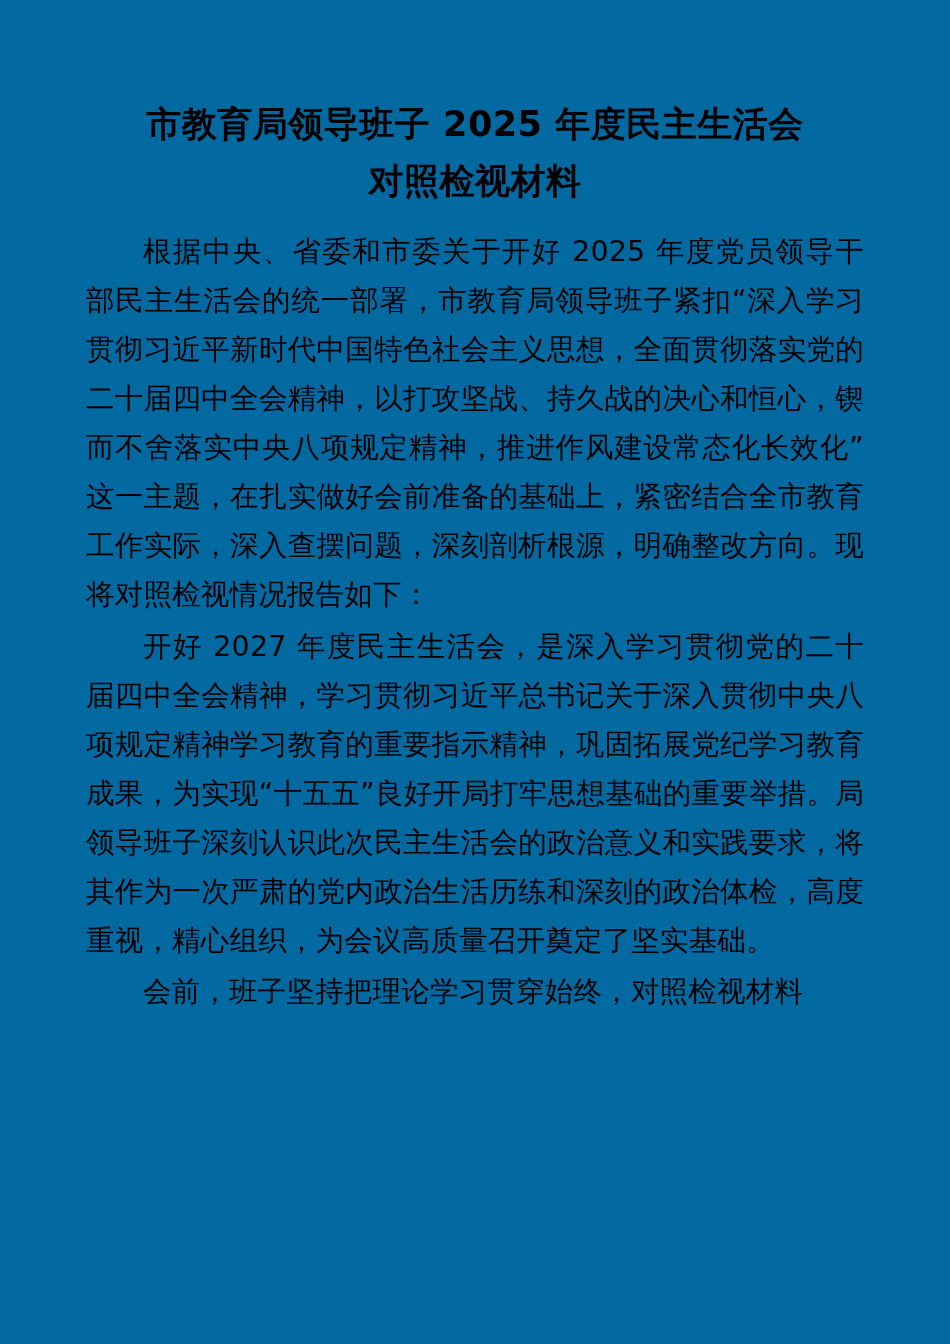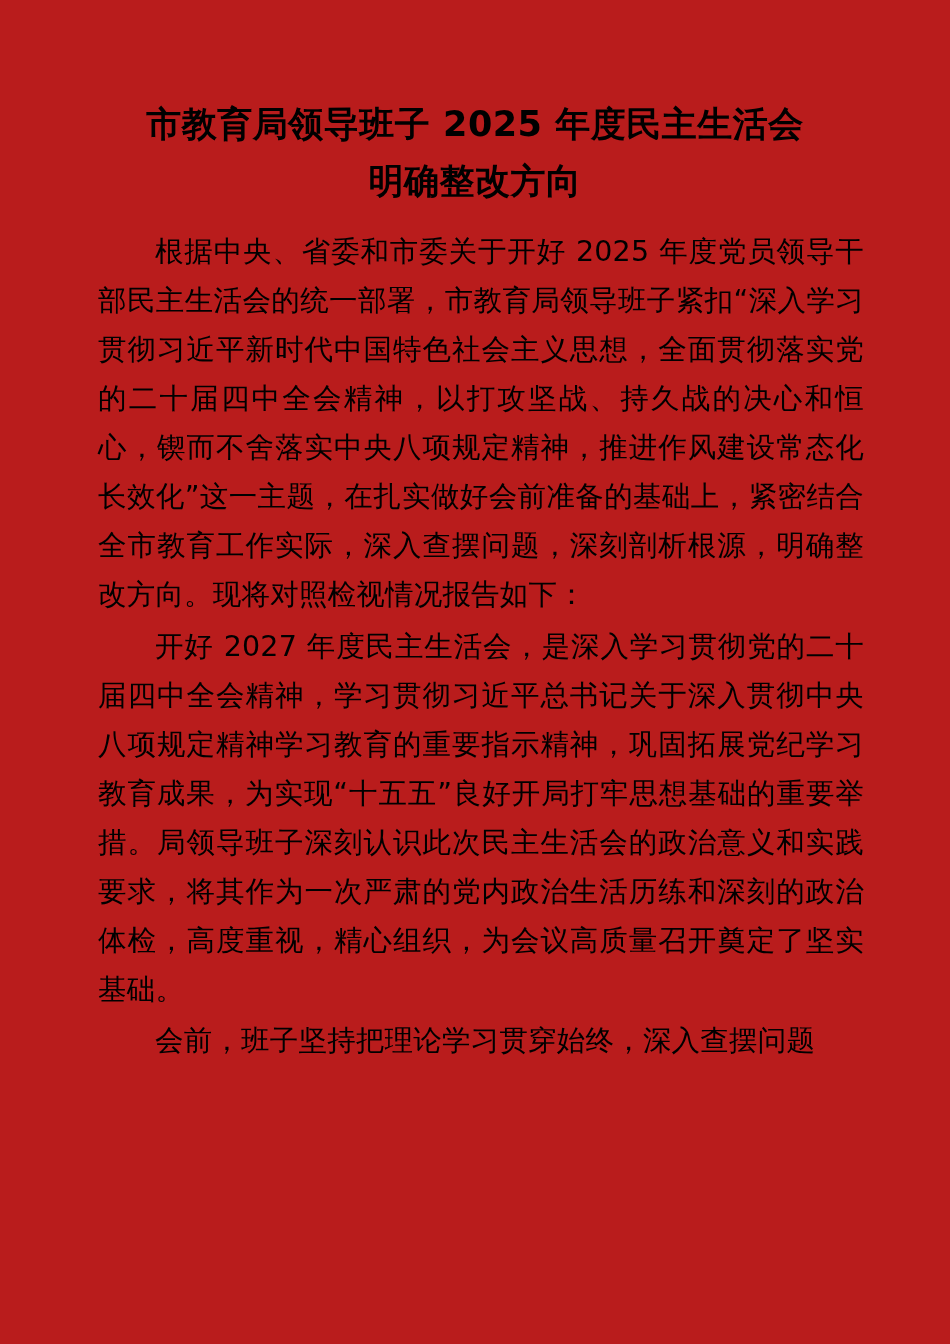--- a/index.html
+++ b/index.html
@@ -5,21 +5,21 @@
 <style>
   html, body {
     margin: 0;
     padding: 0;
     background: #ffffff;
   }
   .page {
     position: relative;
     width: 950px;
     height: 1344px;
-    background: #b91c1c;
+    background: #0369a1;
     margin: 0 auto;
     box-sizing: border-box;
     padding: 96px 86px 40px 86px;
     font-family: "DejaVu Sans", "Liberation Sans", sans-serif;
     color: #000000;
     overflow: hidden;
   }
   .doc-title {
     font-family: "DejaVu Sans", "Liberation Sans", sans-serif;
     font-weight: 700;
@@ -31,39 +31,39 @@
     color: #000;
   }
   .doc-title .title-line {
     display: block;
   }
   .para {
     font-size: 28.5px;
     line-height: 1.72;
     text-align: justify;
     text-justify: inter-ideograph;
-    margin: 0 0 2px 12px;
+    margin: 0 0 2px 0;
     text-indent: 2em;
     letter-spacing: 0.2px;
     color: #000;
   }
   .para.heading {
     text-indent: 2em;
   }
   .para:last-child {
     margin-bottom: 0;
   }
 </style>
 </head>
 <body>
 
 <div class="page">
 
   <h1 class="doc-title">
     <span class="title-line">市教育局领导班子 2025 年度民主生活会</span>
-    <span class="title-line">明确整改方向</span>
+    <span class="title-line">对照检视材料</span>
   </h1>
 
   <p class="para">根据中央、省委和市委关于开好 2025 年度党员领导干部民主生活会的统一部署，市教育局领导班子紧扣“深入学习贯彻习近平新时代中国特色社会主义思想，全面贯彻落实党的二十届四中全会精神，以打攻坚战、持久战的决心和恒心，锲而不舍落实中央八项规定精神，推进作风建设常态化长效化”这一主题，在扎实做好会前准备的基础上，紧密结合全市教育工作实际，深入查摆问题，深刻剖析根源，明确整改方向。现将对照检视情况报告如下：</p>
   <p class="para">开好 2027 年度民主生活会，是深入学习贯彻党的二十届四中全会精神，学习贯彻习近平总书记关于深入贯彻中央八项规定精神学习教育的重要指示精神，巩固拓展党纪学习教育成果，为实现“十五五”良好开局打牢思想基础的重要举措。局领导班子深刻认识此次民主生活会的政治意义和实践要求，将其作为一次严肃的党内政治生活历练和深刻的政治体检，高度重视，精心组织，为会议高质量召开奠定了坚实基础。</p>
-  <p class="para">会前，班子坚持把理论学习贯穿始终，深入查摆问题</p>
+  <p class="para">会前，班子坚持把理论学习贯穿始终，对照检视材料</p>
 
 </div>
 
 </body></html>

